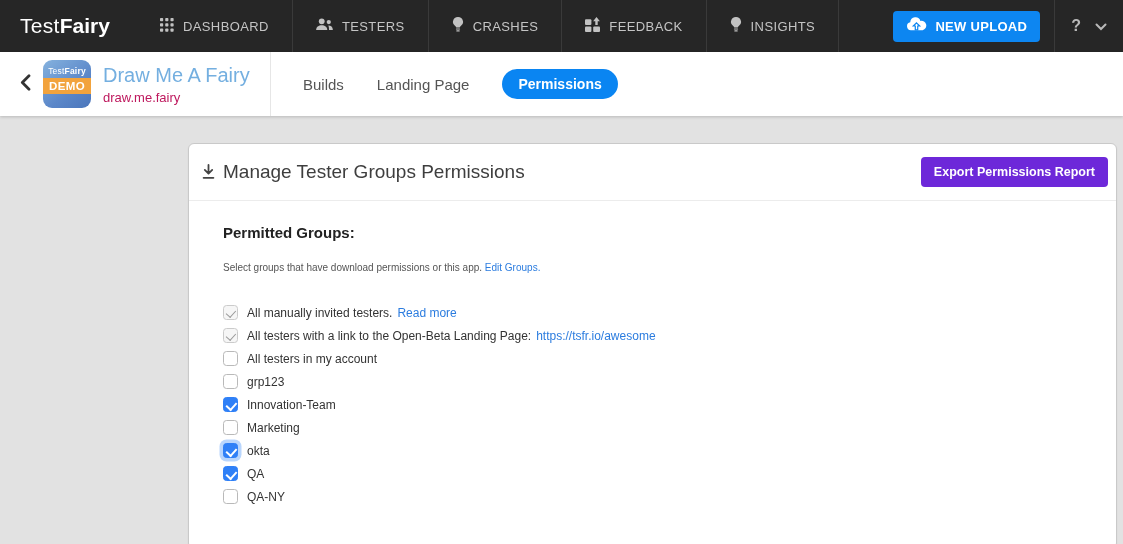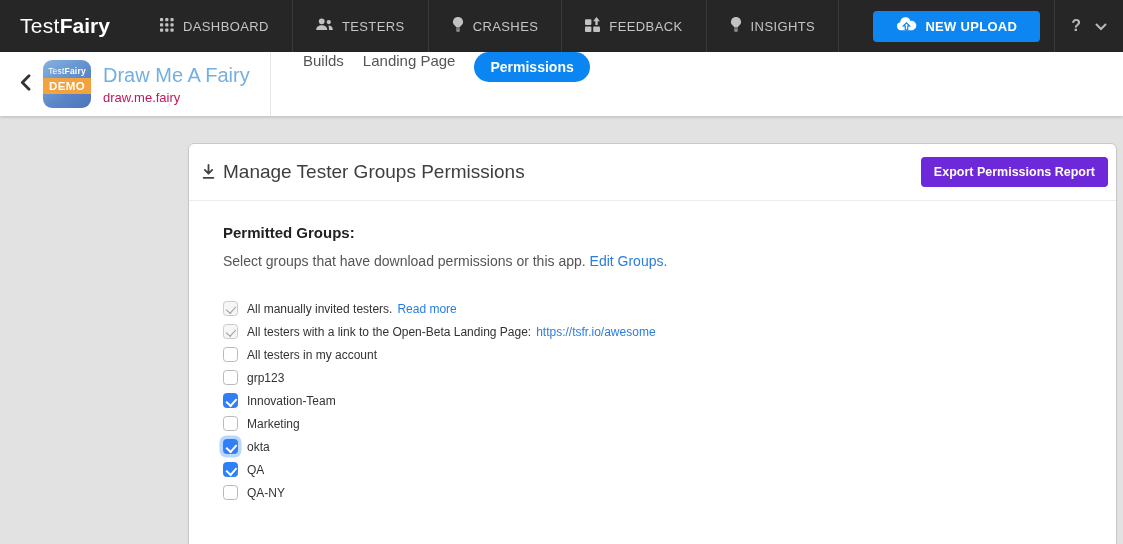--- a/index.html
+++ b/index.html
@@ -14,21 +14,21 @@
   .logo .lt { font-weight:300; letter-spacing:.3px; }
   .logo .lb { font-weight:bold; }
   .nav-menu { display:flex; margin-left:26px; align-items:stretch; }
   .nav-item { display:flex; align-items:center; gap:9px; padding:0 23px;
               border-right:1px solid #3a3a3a; font-size:13px; letter-spacing:.4px;
               cursor:pointer; white-space:nowrap; }
   .nav-item:first-child { border-left:1px solid transparent; }
   .nav-item svg { flex:none; }
   .nav-right { margin-left:auto; display:flex; align-items:center; }
   .upload-btn { background:#0d86f1; color:#fff; height:31px; border:none; border-radius:4px;
-                padding:0 23px; display:flex; align-items:center; gap:8px; font-size:13px;
+                padding:0 13px; display:flex; align-items:center; gap:8px; font-size:13px;
                 font-weight:bold; letter-spacing:.3px; cursor:pointer;
                 font-family:"Liberation Sans", sans-serif; }
   .nav-vdiv { width:1px; height:52px; background:#3a3a3a; margin-left:14px; }
   .help-btn { padding:0 8px 0 16px; font-size:16px; font-weight:bold; color:#b9b9b9; cursor:pointer; }
   .caret-btn { padding:0 16px 0 6px; cursor:pointer; display:flex; align-items:center; }
 
   
   .app-header { position:absolute; top:52px; left:0; width:1123px; height:64px; background:#fff;
                 box-shadow:0 1px 3px rgba(0,0,0,.18); display:flex; align-items:center; z-index:2; }
   .back-btn { margin-left:14px; width:22px; height:22px; display:flex; align-items:center;
@@ -39,39 +39,39 @@
   .app-icon .ti { flex:1.1; display:flex; align-items:flex-end; justify-content:center;
                   font-size:8.5px; padding-bottom:2px; letter-spacing:.2px; }
   .app-icon .ti .b { font-weight:bold; }
   .app-icon .badge { background:#f2a33d; height:16px; line-height:16px; text-align:center;
                      font-size:11.5px; font-weight:bold; letter-spacing:.4px; }
   .app-icon .sp { flex:1; }
   .app-titles { margin-left:12px; }
   .app-title { font-size:20px; color:#74afe0; }
   .app-sub { font-size:13px; color:#be185d; margin-top:3px; }
   .header-vdiv { position:absolute; left:270px; top:0; width:1px; height:64px; background:#e6e6e6; }
-  .tabs { position:absolute; left:303px; top:0; height:64px; display:flex; align-items:flex-start; gap:19px; }
+  .tabs { position:absolute; left:303px; top:0; height:64px; display:flex; align-items:center; gap:33px; }
   .tab { font-size:15px; color:#555; cursor:pointer; }
   .tab.active { background:#0a85f2; color:#ffffff; font-size:14px; font-weight:bold;
                 border-radius:16px; padding:7px 16px; }
 
   
   .page-body { position:absolute; top:132px; left:0; width:1123px; height:428px; background:#e2e2e2; }
   .card { position:absolute; left:188px; top:11px; width:929px; height:406px; background:#fff;
           border:1px solid #c9c9c9; border-radius:6px; box-shadow:0 1px 2px rgba(0,0,0,.05); }
   .card-header { height:57px; border-bottom:1px solid #ececec; display:flex; align-items:center;
                  padding:0 8px 0 12px; }
   .dl-icon { margin-right:7px; display:flex; align-items:center; }
   .card-title { font-size:19px; color:#3e3e3e; }
   .export-btn { margin-left:auto; background:#6d28d9; color:#fff; border:none; border-radius:4px;
                 height:30px; padding:8px 13px; font-size:12.5px; font-weight:bold; cursor:pointer;
                 font-family:"Liberation Sans", sans-serif; }
   .card-content { padding:23px 34px 0 34px; }
   .section-heading { font-size:15px; font-weight:bold; color:#222; line-height:18px; }
-  .section-sub { font-size:14px; color:#555; margin-top:11px; }
+  .section-sub { font-size:10px; color:#555; margin-top:20px; }
   a.link { color:#2b7cdf; text-decoration:none; cursor:pointer; }
   .group-list { margin-top:24px; }
   .group-row { display:flex; align-items:flex-end; height:23px; font-size:12px; color:#333; }
   .checkbox { width:15px; height:15px; border:1px solid #b9b9b9; border-radius:3.5px; background:#fff;
               margin-right:9px; position:relative; flex:none; cursor:pointer; }
   .checkbox.checked { background:#2f80f7; border-color:#2f80f7; }
   .checkbox.checked::after { content:''; position:absolute; left:4.2px; top:1.6px; width:4.5px;
               height:8px; border:solid #fff; border-width:0 2px 2px 0; transform:rotate(42deg); }
   .checkbox.checked.disabled { background:#f6f6f6; border-color:#cbcbcb; cursor:default; }
   .checkbox.checked.disabled::after { border-color:#9a9a9a; border-width:0 1.6px 1.6px 0; }

